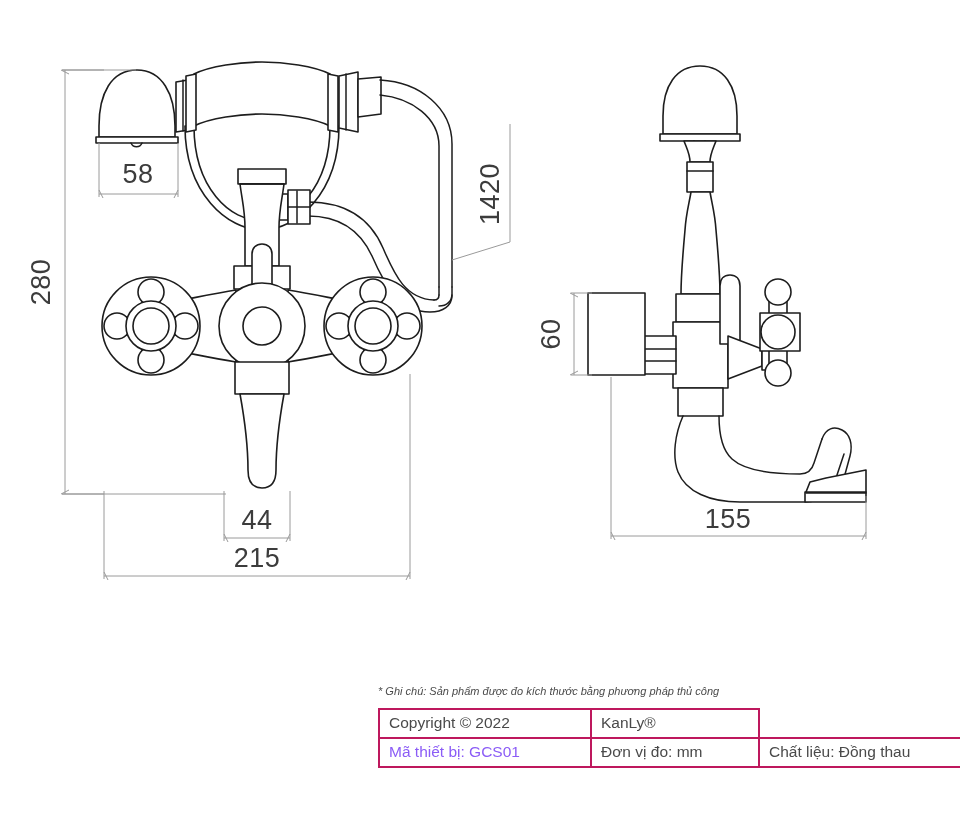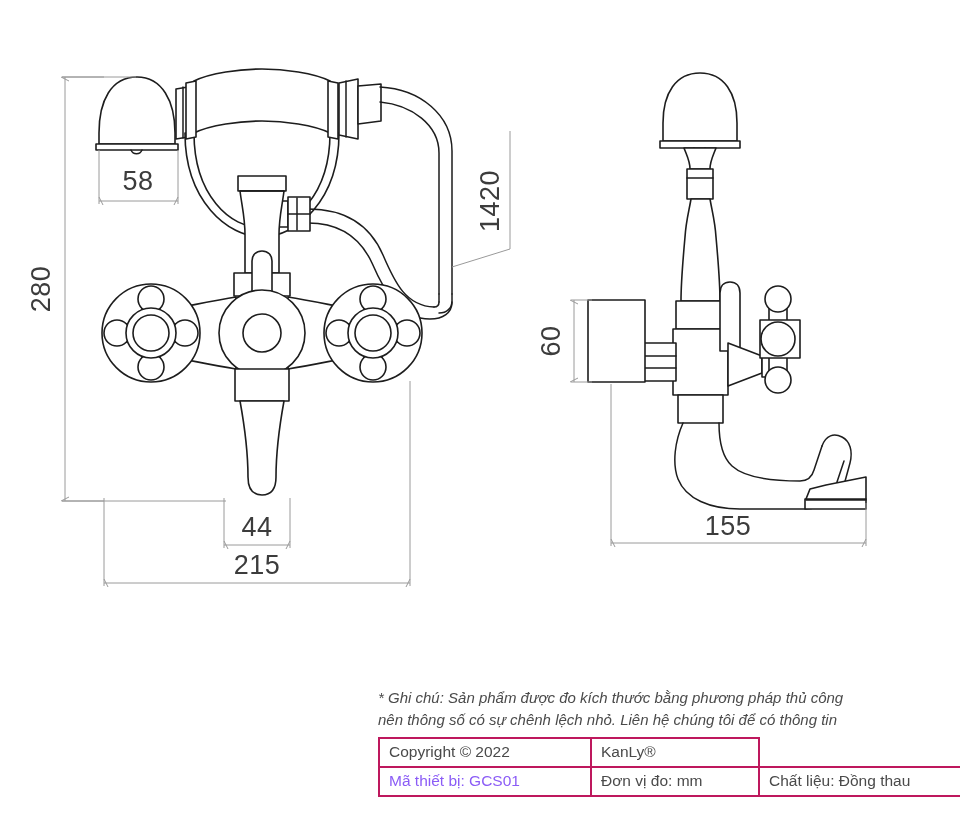--- a/index.html
+++ b/index.html
@@ -10,21 +10,21 @@
   body {
     width: 960px;
     height: 820px;
     font-family: "Liberation Sans", sans-serif;
     color: #3a3a3a;
     overflow: hidden;
     position: relative;
   }
   #stage {
     position: absolute;
-    left: 0; top: 11px;
+    left: 0; top: 4px;
     width: 960px;
     height: 648px;
   }
   svg#drawing {
     position: absolute;
     left: 0; top: 0;
     width: 960px;
     height: 820px;
     display: block;
   }
@@ -61,21 +61,21 @@
   
   #footer {
     position: absolute;
     left: 378px;
     top: 676px;
     width: 545px;
   }
   .note {
     font-family: "Liberation Sans", sans-serif;
     font-style: italic;
-    font-size: 15px;
+    font-size: 11px;
     line-height: 22px;
     color: #4a4a4a;
     white-space: nowrap;
   }
   table.spec {
     margin-top: 6px;
     border-collapse: collapse;
     table-layout: fixed;
     width: 542px;
     font-size: 15.5px;
@@ -349,21 +349,20 @@
         <line class="dimline" x1="611" y1="532" x2="866" y2="532"></line>
         <line class="dimtick" x1="611" y1="528" x2="615" y2="536"></line>
         <line class="dimtick" x1="866" y1="528" x2="862" y2="536"></line>
         <text class="dimtext" x="728" y="524" text-anchor="middle">155</text>
       </g>
     </g>
   </svg>
 
   <div id="footer">
     <div class="note">* Ghi chú: Sản phẩm được đo kích thước bằng phương pháp thủ công</div>
-    <div class="note">nên thông số có sự chênh lệch nhỏ. Liên hệ chúng tôi để có thông tin</div>
 
     <table class="spec">
       <tbody>
         <tr>
           <td class="c1">Copyright © 2022</td>
           <td class="c2">KanLy®</td>
           <td class="c3 blank"></td>
         </tr>
         <tr>
           <td class="c1 bold">Mã thiết bị: GCS01</td>

